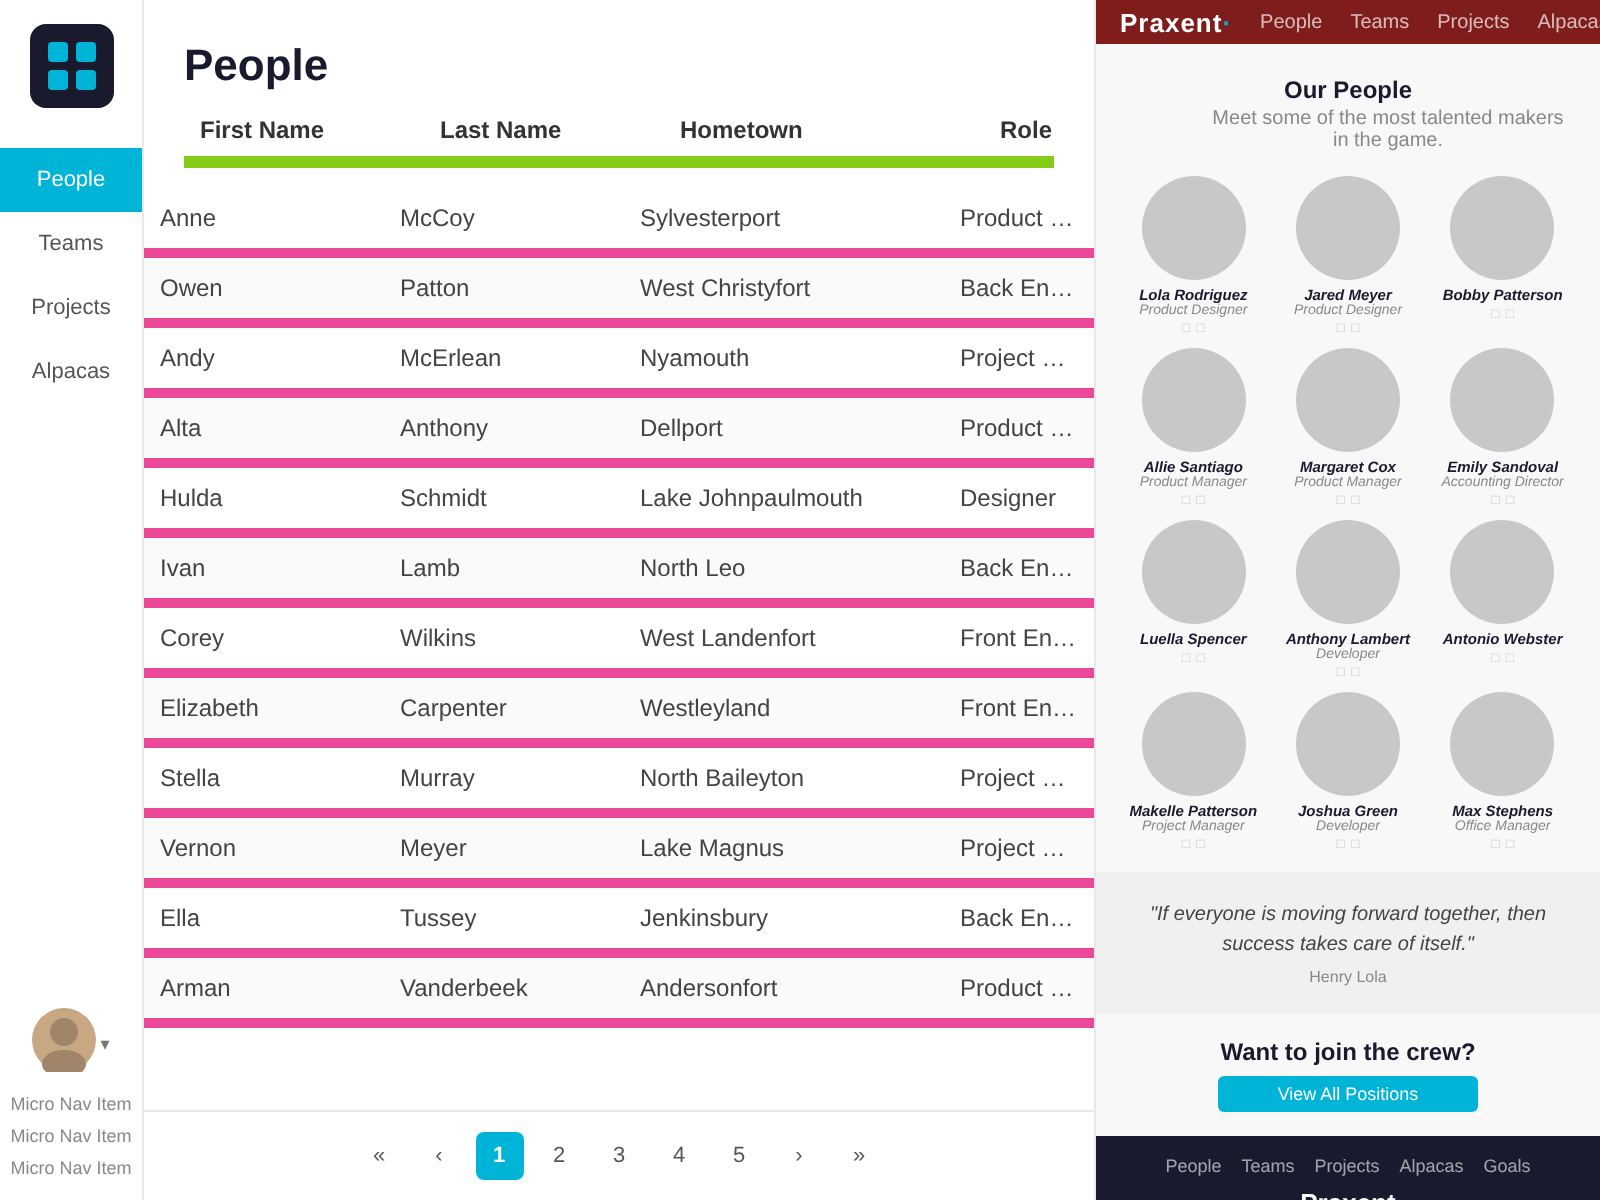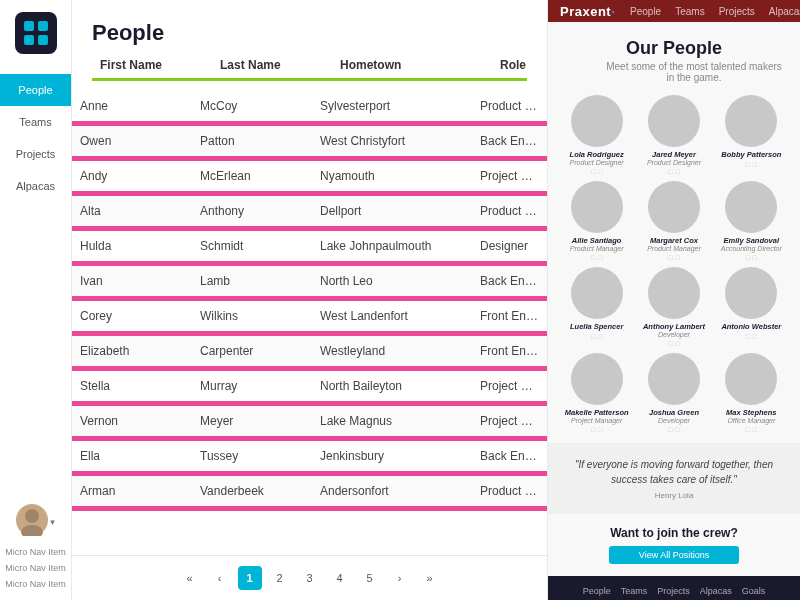--- a/index.html
+++ b/index.html
@@ -77,21 +77,21 @@
       color: #1a1a2e;
       margin-bottom: 12px;
     }
     .col-headers {
       display: grid;
       grid-template-columns: 120px 120px 160px 1fr;
       padding: 0 8px;
       font-size: 12px;
       font-weight: 600;
       color: #333;
-      border-bottom: 3px solid #84cc16;
+      border-bottom: 6px solid #84cc16;
       padding-bottom: 6px;
     }
     .table-rows {
       flex: 1;
       overflow-y: auto;
     }
     .table-row {
       display: grid;
       grid-template-columns: 120px 120px 160px 1fr;
       padding: 8px 8px 8px 8px;
@@ -144,21 +144,21 @@
     .brand-dot { color: #00b4d8; }
     .nav-link { color: rgba(255,255,255,0.7); font-size: 10px; cursor: pointer; }
     .nav-avatar { width: 20px; height: 20px; border-radius: 50%; background: #555; margin-left: auto; }
 
     
     .our-people-section {
       padding: 16px 14px 10px;
       text-align: center;
       background: #f8f8f8;
     }
-    .our-people-title { font-size: 18px; font-weight: 700; color: #1a1a2e; }
+    .our-people-title { font-size: 12px; font-weight: 700; color: #1a1a2e; }
     .our-people-sub { font-size: 10px; color: #888; margin-top: 2px; margin-bottom: 12px; margin-left: 40px; }
 
     .people-grid {
       display: flex;
       flex-direction: column;
       gap: 6px;
     }
     .people-row {
       display: flex;
       justify-content: center;

